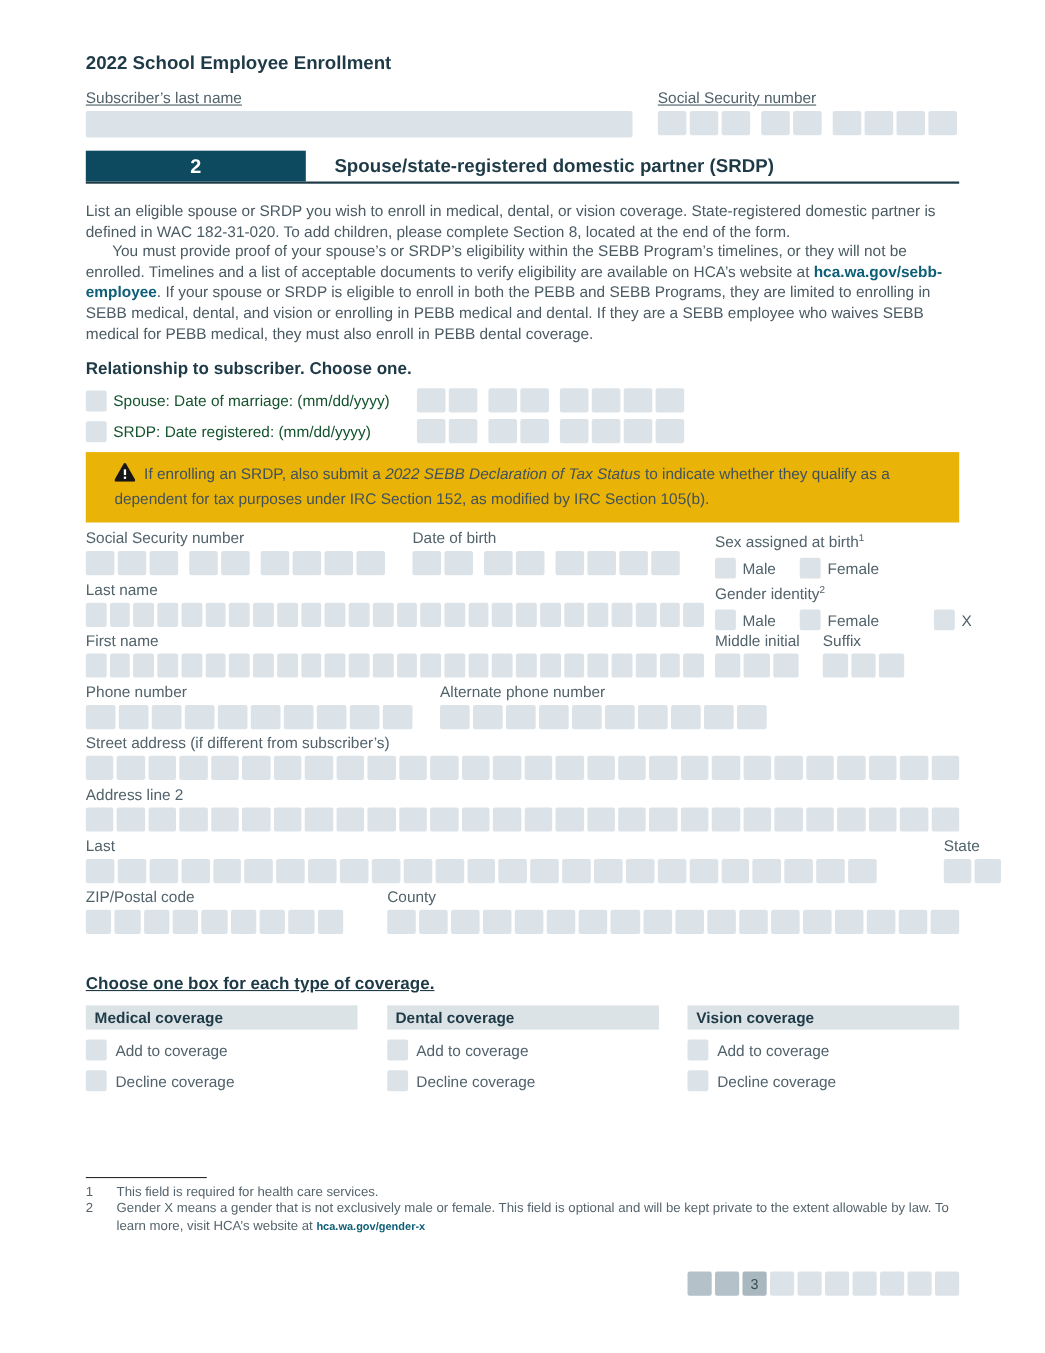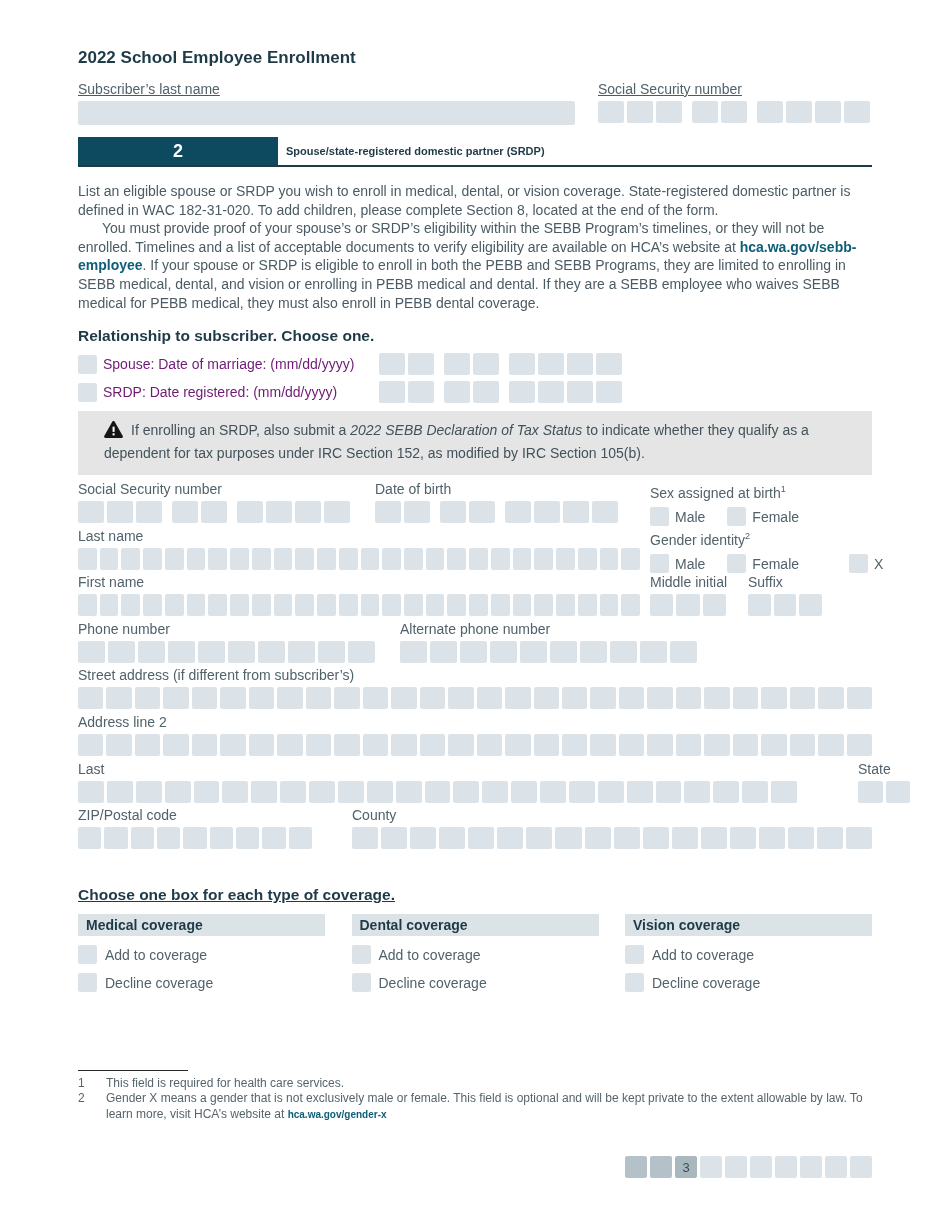--- a/index.html
+++ b/index.html
@@ -22,37 +22,37 @@
   .seggroups { display:flex; gap:10px; margin-top:3px; }
   .cellgroup { display:flex; gap:3px; }
   .seggroups .cell { flex:none; width:26px; }
   .seg { display:flex; gap:3px; margin-top:3px; }
   .cell { flex:1; height:22px; background:#dce3e8; border-radius:2px; }
 
   
   .sec-header { top:137px; display:flex; height:30px; border-bottom:2px solid #1e3a47; }
   .sec-num { width:200px; background:#0d4a5f; color:#ffffff; font-size:18px; font-weight:bold;
              display:flex; align-items:center; justify-content:center; }
-  .sec-title { flex:1; display:flex; align-items:center; padding-left:8px; font-size:11px; font-weight:bold; color:#1e3a47; }
+  .sec-title { flex:1; display:flex; align-items:center; padding-left:26px; font-size:17px; font-weight:bold; color:#1e3a47; }
 
   
   .intro { top:182px; line-height:18.6px; color:#4b5b63; }
   .intro p.indent { text-indent:24px; }
   .boldlink { font-weight:bold; color:#0d5e76; text-decoration:none; cursor:pointer; }
 
   
   .rel-heading { top:327px; font-size:15.5px; font-weight:bold; color:#1e3a47; }
   .rel-row { display:flex; align-items:center; height:24px; }
   .rel-row1 { top:352px; } .rel-row2 { top:380px; }
   .checkbox { width:19px; height:19px; background:#dce3e8; border-radius:2px; flex:none; }
-  .rel-lbl { margin-left:6px; width:276px; color:#701a75; }
+  .rel-lbl { margin-left:6px; width:276px; color:#14532d; }
   .rel-row .seggroups { margin-top:0; }
 
   
-  .notice { top:411px; background:#e5e5e5; padding:10px 32px 12px 26px; line-height:19.5px; color:#42525a; }
+  .notice { top:411px; background:#eab308; padding:10px 32px 12px 26px; line-height:19.5px; color:#42525a; }
   .warn-icon { display:inline-block; vertical-align:-3px; margin-right:8px; }
   .notice em { font-style:italic; }
 
   
   .fields { top:480px; height:372px; position:absolute; }
   .fld { position:absolute; }
   sup { font-size:9px; vertical-align:super; }
   .cbrow { display:flex; align-items:center; margin-top:4px; height:22px; }
   .cbrow .checkbox { margin-right:6px; }
   .cbrow .cblbl { margin-right:22px; color:#51626b; }

